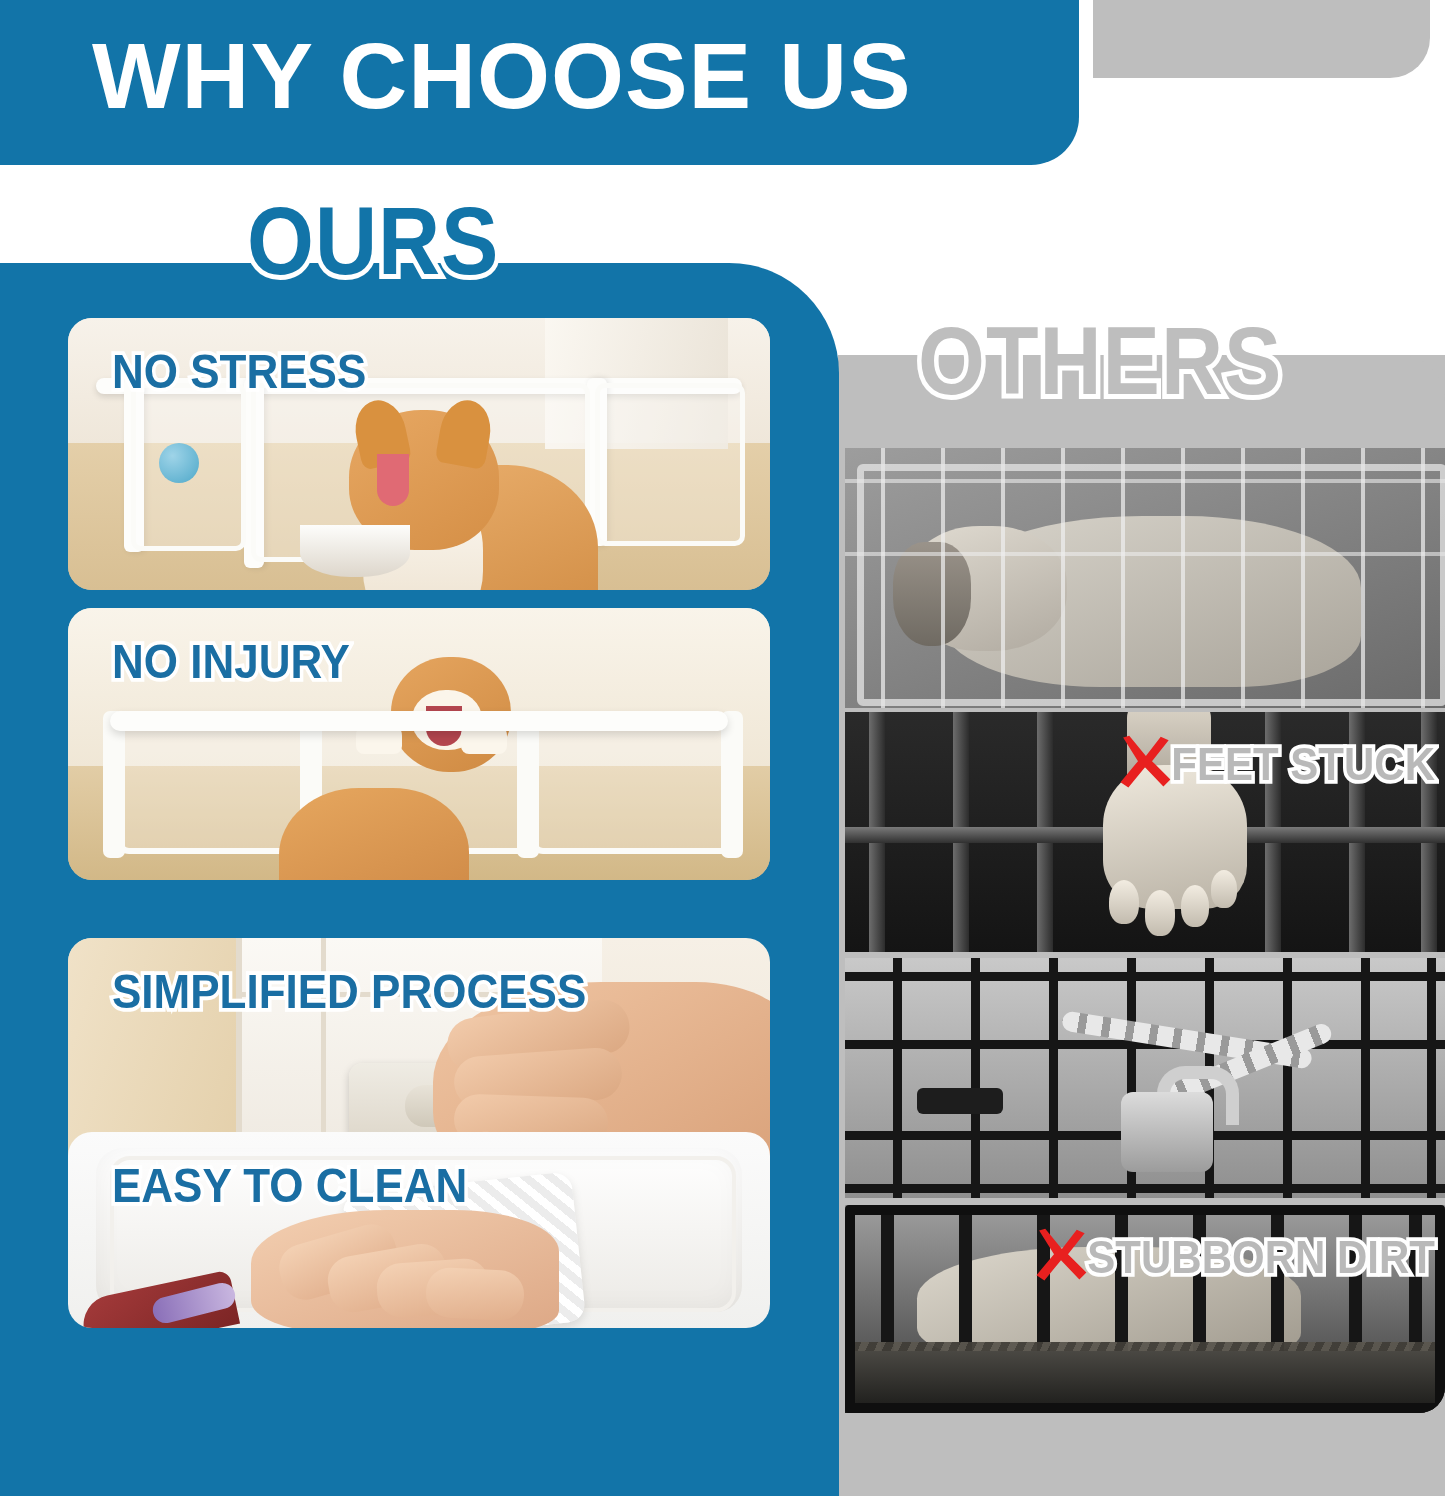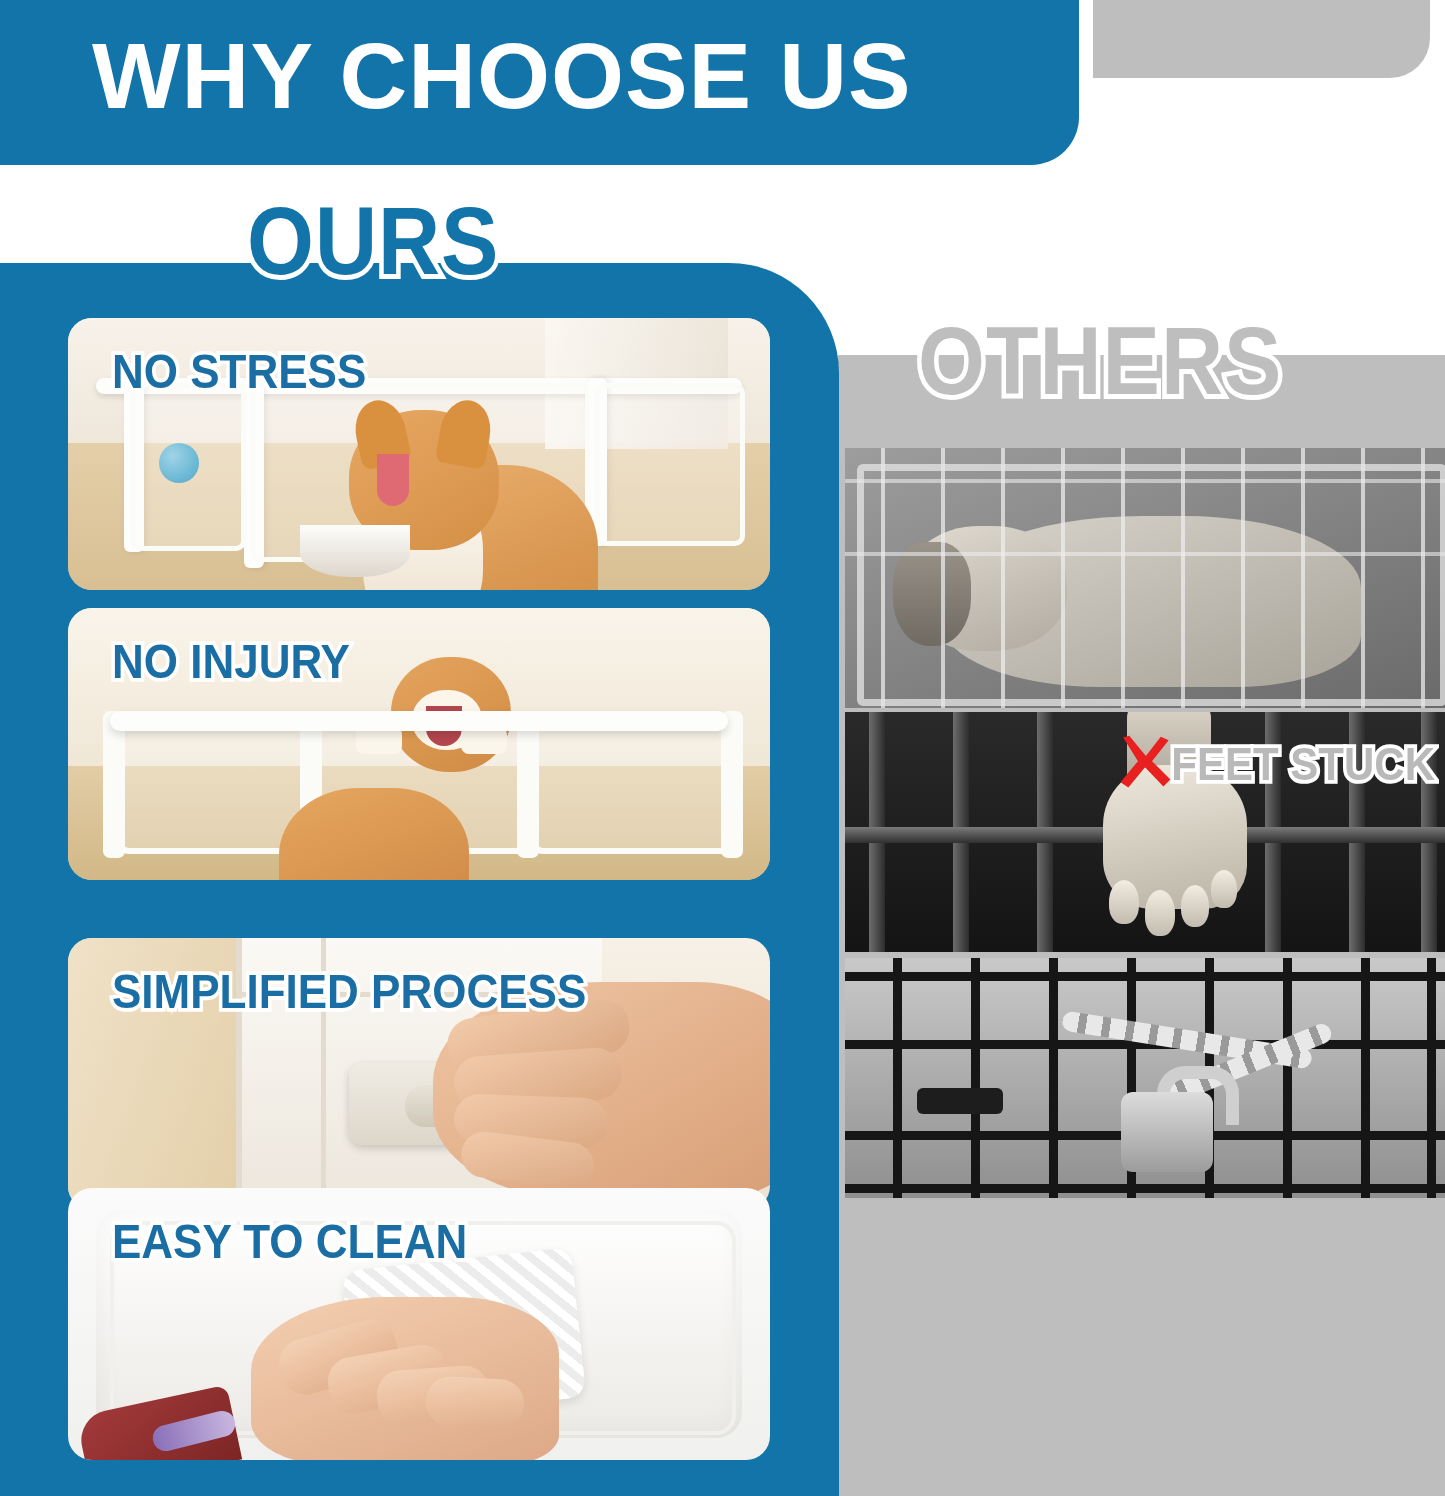--- a/index.html
+++ b/index.html
@@ -344,21 +344,21 @@
       <div class="latch-knob"></div>
       <div class="hand"></div>
       <div class="finger" style="left:54%; top:26%; width:26%; height:54px; transform:rotate(-8deg);"></div>
       <div class="finger" style="left:55%; top:42%; width:24%; height:52px; transform:rotate(-4deg);"></div>
       <div class="finger" style="left:55%; top:58%; width:22%; height:50px; transform:rotate(2deg);"></div>
       <div class="finger" style="left:56%; top:73%; width:19%; height:46px; transform:rotate(7deg);"></div>
     </div>
     <div class="ours-label">SIMPLIFIED PROCESS</div>
   </div>
 
-  <div class="ours-card" style="top:1188px; height:272px;">
+  <div class="ours-card" style="top:1132px; height:196px;">
     <div class="scene s4">
       <div class="tray"></div>
       <div class="tray-edge"></div>
       <div class="cloth"></div>
       <div class="hand"></div>
       <div class="finger" style="left:30%; top:52%; width:17%; height:56px; transform:rotate(-16deg);"></div>
       <div class="finger" style="left:37%; top:60%; width:17%; height:56px; transform:rotate(-10deg);"></div>
       <div class="finger" style="left:44%; top:66%; width:16%; height:54px; transform:rotate(-4deg);"></div>
       <div class="finger" style="left:51%; top:70%; width:14%; height:50px; transform:rotate(3deg);"></div>
       <div class="sleeve"></div>
@@ -429,14 +429,36 @@
       <div class="grid-h" style="top:72%;"></div>
       <div class="grid-h" style="top:94%;"></div>
       <div class="latch-bolt"></div>
       <div class="chain" style="left:36%; top:30%; width:42%; transform:rotate(9deg);"></div>
       <div class="chain" style="left:52%; top:40%; width:30%; transform:rotate(-22deg);"></div>
       <div class="lock-shackle"></div>
       <div class="lock-body"></div>
     </div>
   </div>
 
+  <div class="others-card" style="top:1205px; height:208px; border-bottom-right-radius:26px;">
+    <div class="scene s8">
+      <div class="dog"></div>
+      <div class="bar-v" style="left:6%;"></div>
+      <div class="bar-v" style="left:19%;"></div>
+      <div class="bar-v" style="left:32%;"></div>
+      <div class="bar-v" style="left:45%;"></div>
+      <div class="bar-v" style="left:58%;"></div>
+      <div class="bar-v" style="left:71%;"></div>
+      <div class="bar-v" style="left:84%;"></div>
+      <div class="bar-v" style="left:94%;"></div>
+      <div class="grime"></div>
+      <div class="tray"></div>
+      <div class="frame"></div>
+    </div>
+    <div class="others-label-wrap">
+      <svg class="x-mark" viewBox="0 0 64 64">
+        <path d="M7 4 L14 2 L33 25 L50 3 L59 7 L40 31 L61 52 L53 60 L32 38 L13 61 L4 55 L24 31 Z" fill="#e8201f"></path>
+      </svg>
+      <span class="others-label">STUBBORN DIRT</span>
+    </div>
+  </div>
 
 </div>
 
 </body></html>

